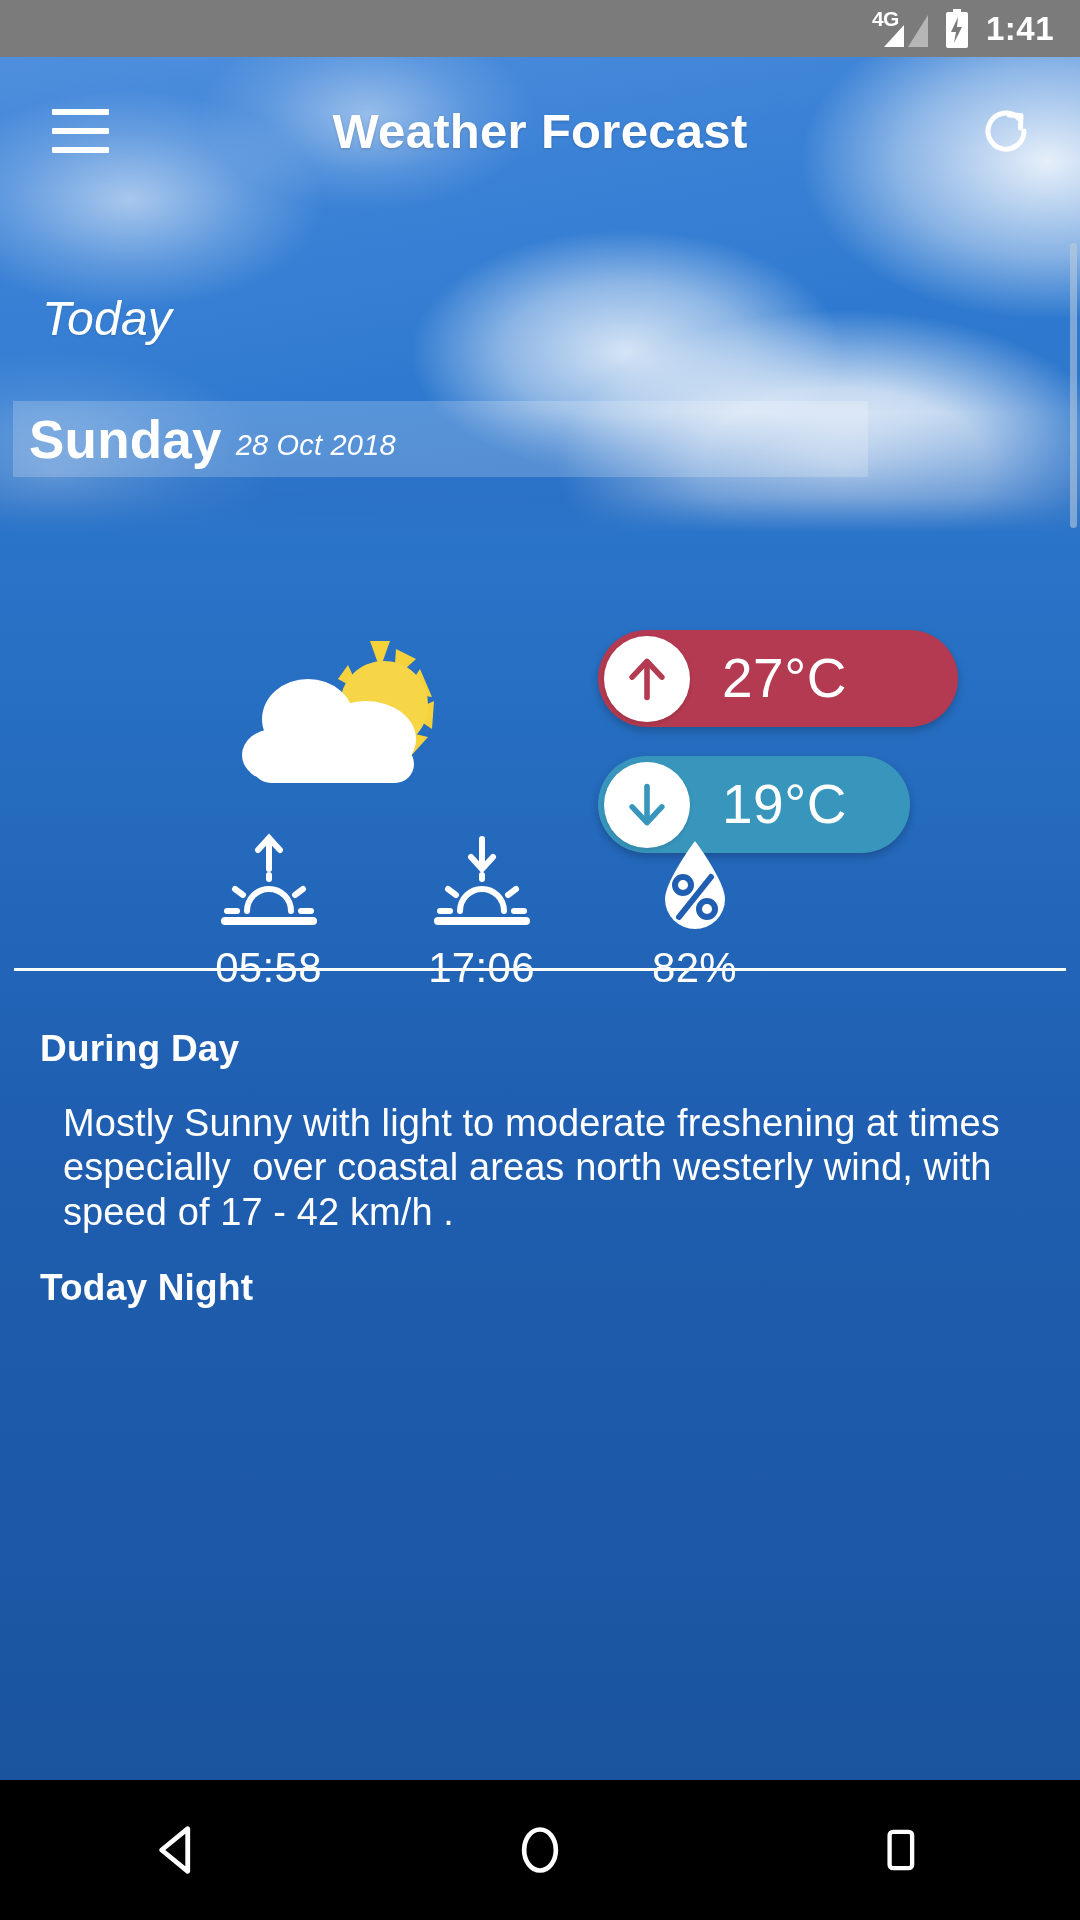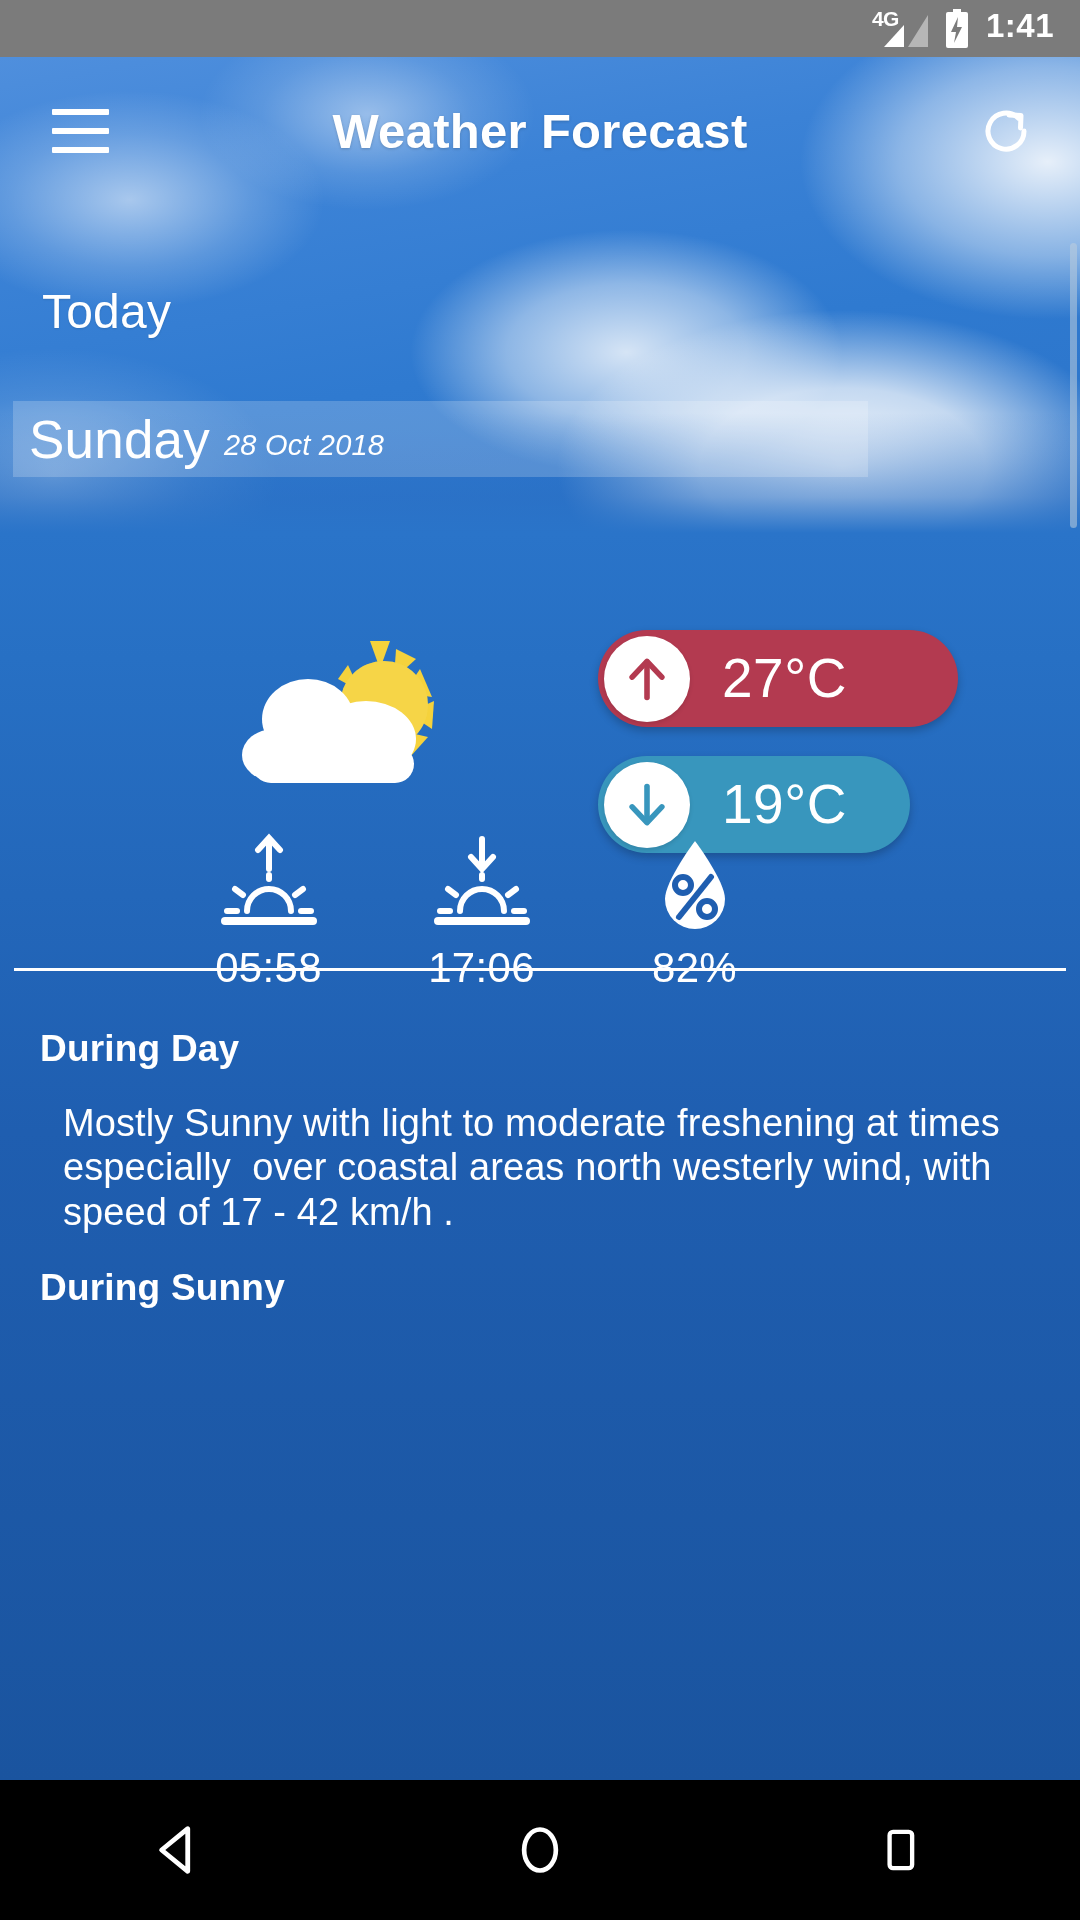--- a/index.html
+++ b/index.html
@@ -31,20 +31,21 @@
     background: #7b7b7b;
     display: flex;
     align-items: center;
     justify-content: flex-end;
     padding-right: 26px;
     box-sizing: border-box;
     z-index: 50;
   }
   .sb-group {
     display: flex;
+    align-items: center;
     gap: 16px;
   }
   .signal-wrap {
     position: relative;
     width: 56px;
     height: 40px;
     display: flex;
     align-items: flex-end;
   }
   .signal-4g {
@@ -144,47 +145,48 @@
     top: 46px;
     width: 56px;
     height: 56px;
     cursor: pointer;
   }
 
   
   .today-label {
     position: absolute;
     left: 42px;
-    top: 284px;
+    top: 291px;
     color: #ffffff;
     font-size: 48px;
     font-weight: normal;
     letter-spacing: 0.2px;
     z-index: 20;
     text-shadow: 0 1px 2px rgba(0,0,0,0.12);
+    font-style: italic;
   }
 
   
   .day-row {
     position: absolute;
     left: 13px;
     top: 401px;
     width: 855px;
     height: 76px;
     background: rgba(255,255,255,0.20);
     z-index: 20;
     display: flex;
     align-items: center;
     padding-left: 16px;
     box-sizing: border-box;
   }
   .day-name {
     color: #ffffff;
     font-size: 53px;
-    font-weight: normal;
+    font-weight: bold;
     letter-spacing: 0.2px;
     line-height: 1;
   }
   .day-date {
     color: #ffffff;
     font-size: 29px;
     font-weight: normal;
     margin-left: 14px;
     padding-top: 12px;
     letter-spacing: 0.2px;
@@ -529,21 +531,21 @@
         </svg>
         <div class="astro-value">82%</div>
       </div>
 
     </div>
 
     <div class="divider"></div>
 
     <div class="section-head day">During Day</div>
     <div class="forecast-text">Mostly Sunny with light to moderate freshening at times especially  over coastal areas north westerly wind, with speed of 17 - 42 km/h .</div>
-    <div class="section-head night">During Sunny</div>
+    <div class="section-head night">Today Night</div>
 
   </div>
 
 
   <div class="navbar">
     <div class="nav-btn">
       <svg viewBox="0 0 60 60" width="58" height="58">
         <polygon points="38,8 38,52 11,30" fill="none" stroke="#ffffff" stroke-width="5" stroke-linejoin="round"></polygon>
       </svg>
     </div>

